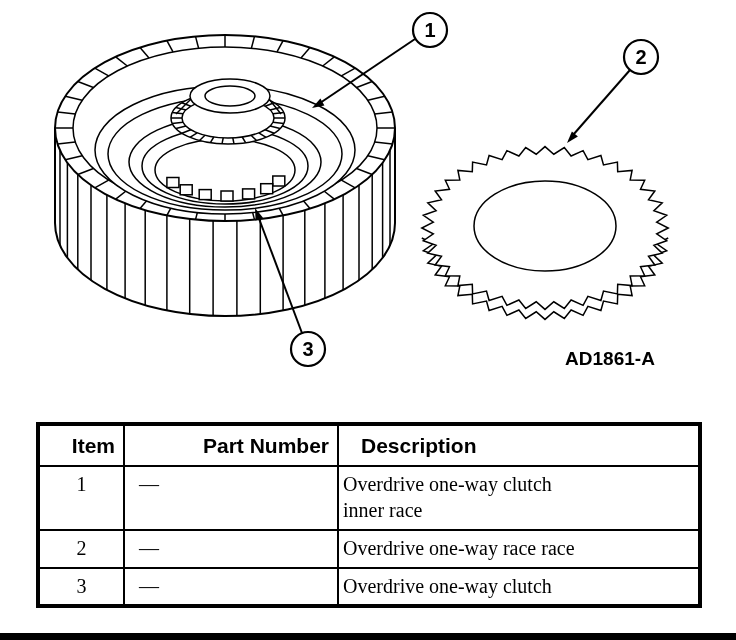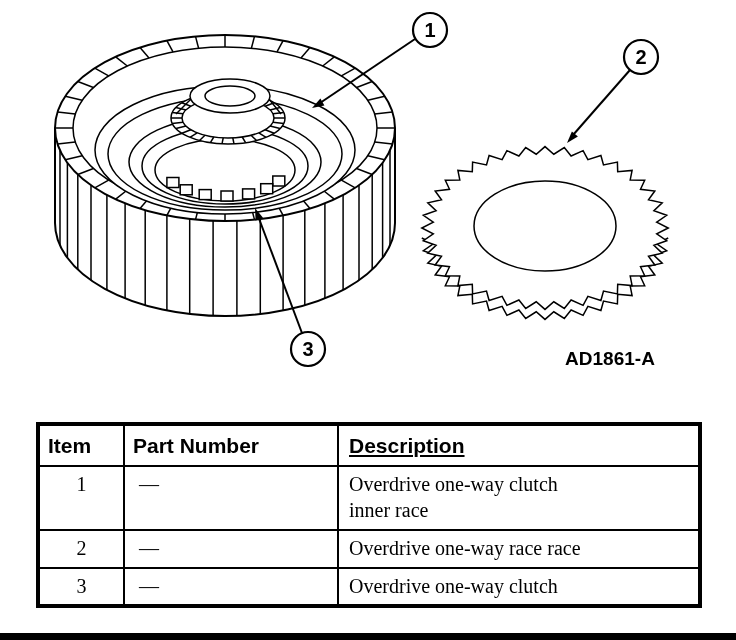--- a/index.html
+++ b/index.html
@@ -23,29 +23,29 @@
     border: 4px solid #000;
   }
   .parts-table th, .parts-table td {
     border: 2.5px solid #000;
     padding: 4px 8px;
     vertical-align: top;
     overflow: hidden;
   }
   .parts-table th {
     font: bold 21px/1.2 "Liberation Sans", sans-serif;
-    text-align: left;
+    text-align: right;
     height: 42px;
     vertical-align: middle;
   }
-  .parts-table th.col-desc { text-align: left; padding-left: 10px; text-decoration: underline; }
+  .parts-table th.col-desc { text-align: left; padding-left: 22px; }
   .parts-table td { font: 20px/1.3 "Liberation Serif", serif; }
   td.cell-item { text-align: center; }
   td.cell-part { padding-left: 14px; }
-  td.cell-desc { white-space: pre-line; padding-left: 10px; }
+  td.cell-desc { white-space: pre-line; padding-left: 4px; }
   tr.row-tall { height: 64px; }
   tr.row-std  { height: 38px; }
 
   .bottom-bar {
     position: absolute; left: 0; bottom: 0;
     width: 736px; height: 7px; background: #000;
   }
 </style>
 </head>
 <body>

